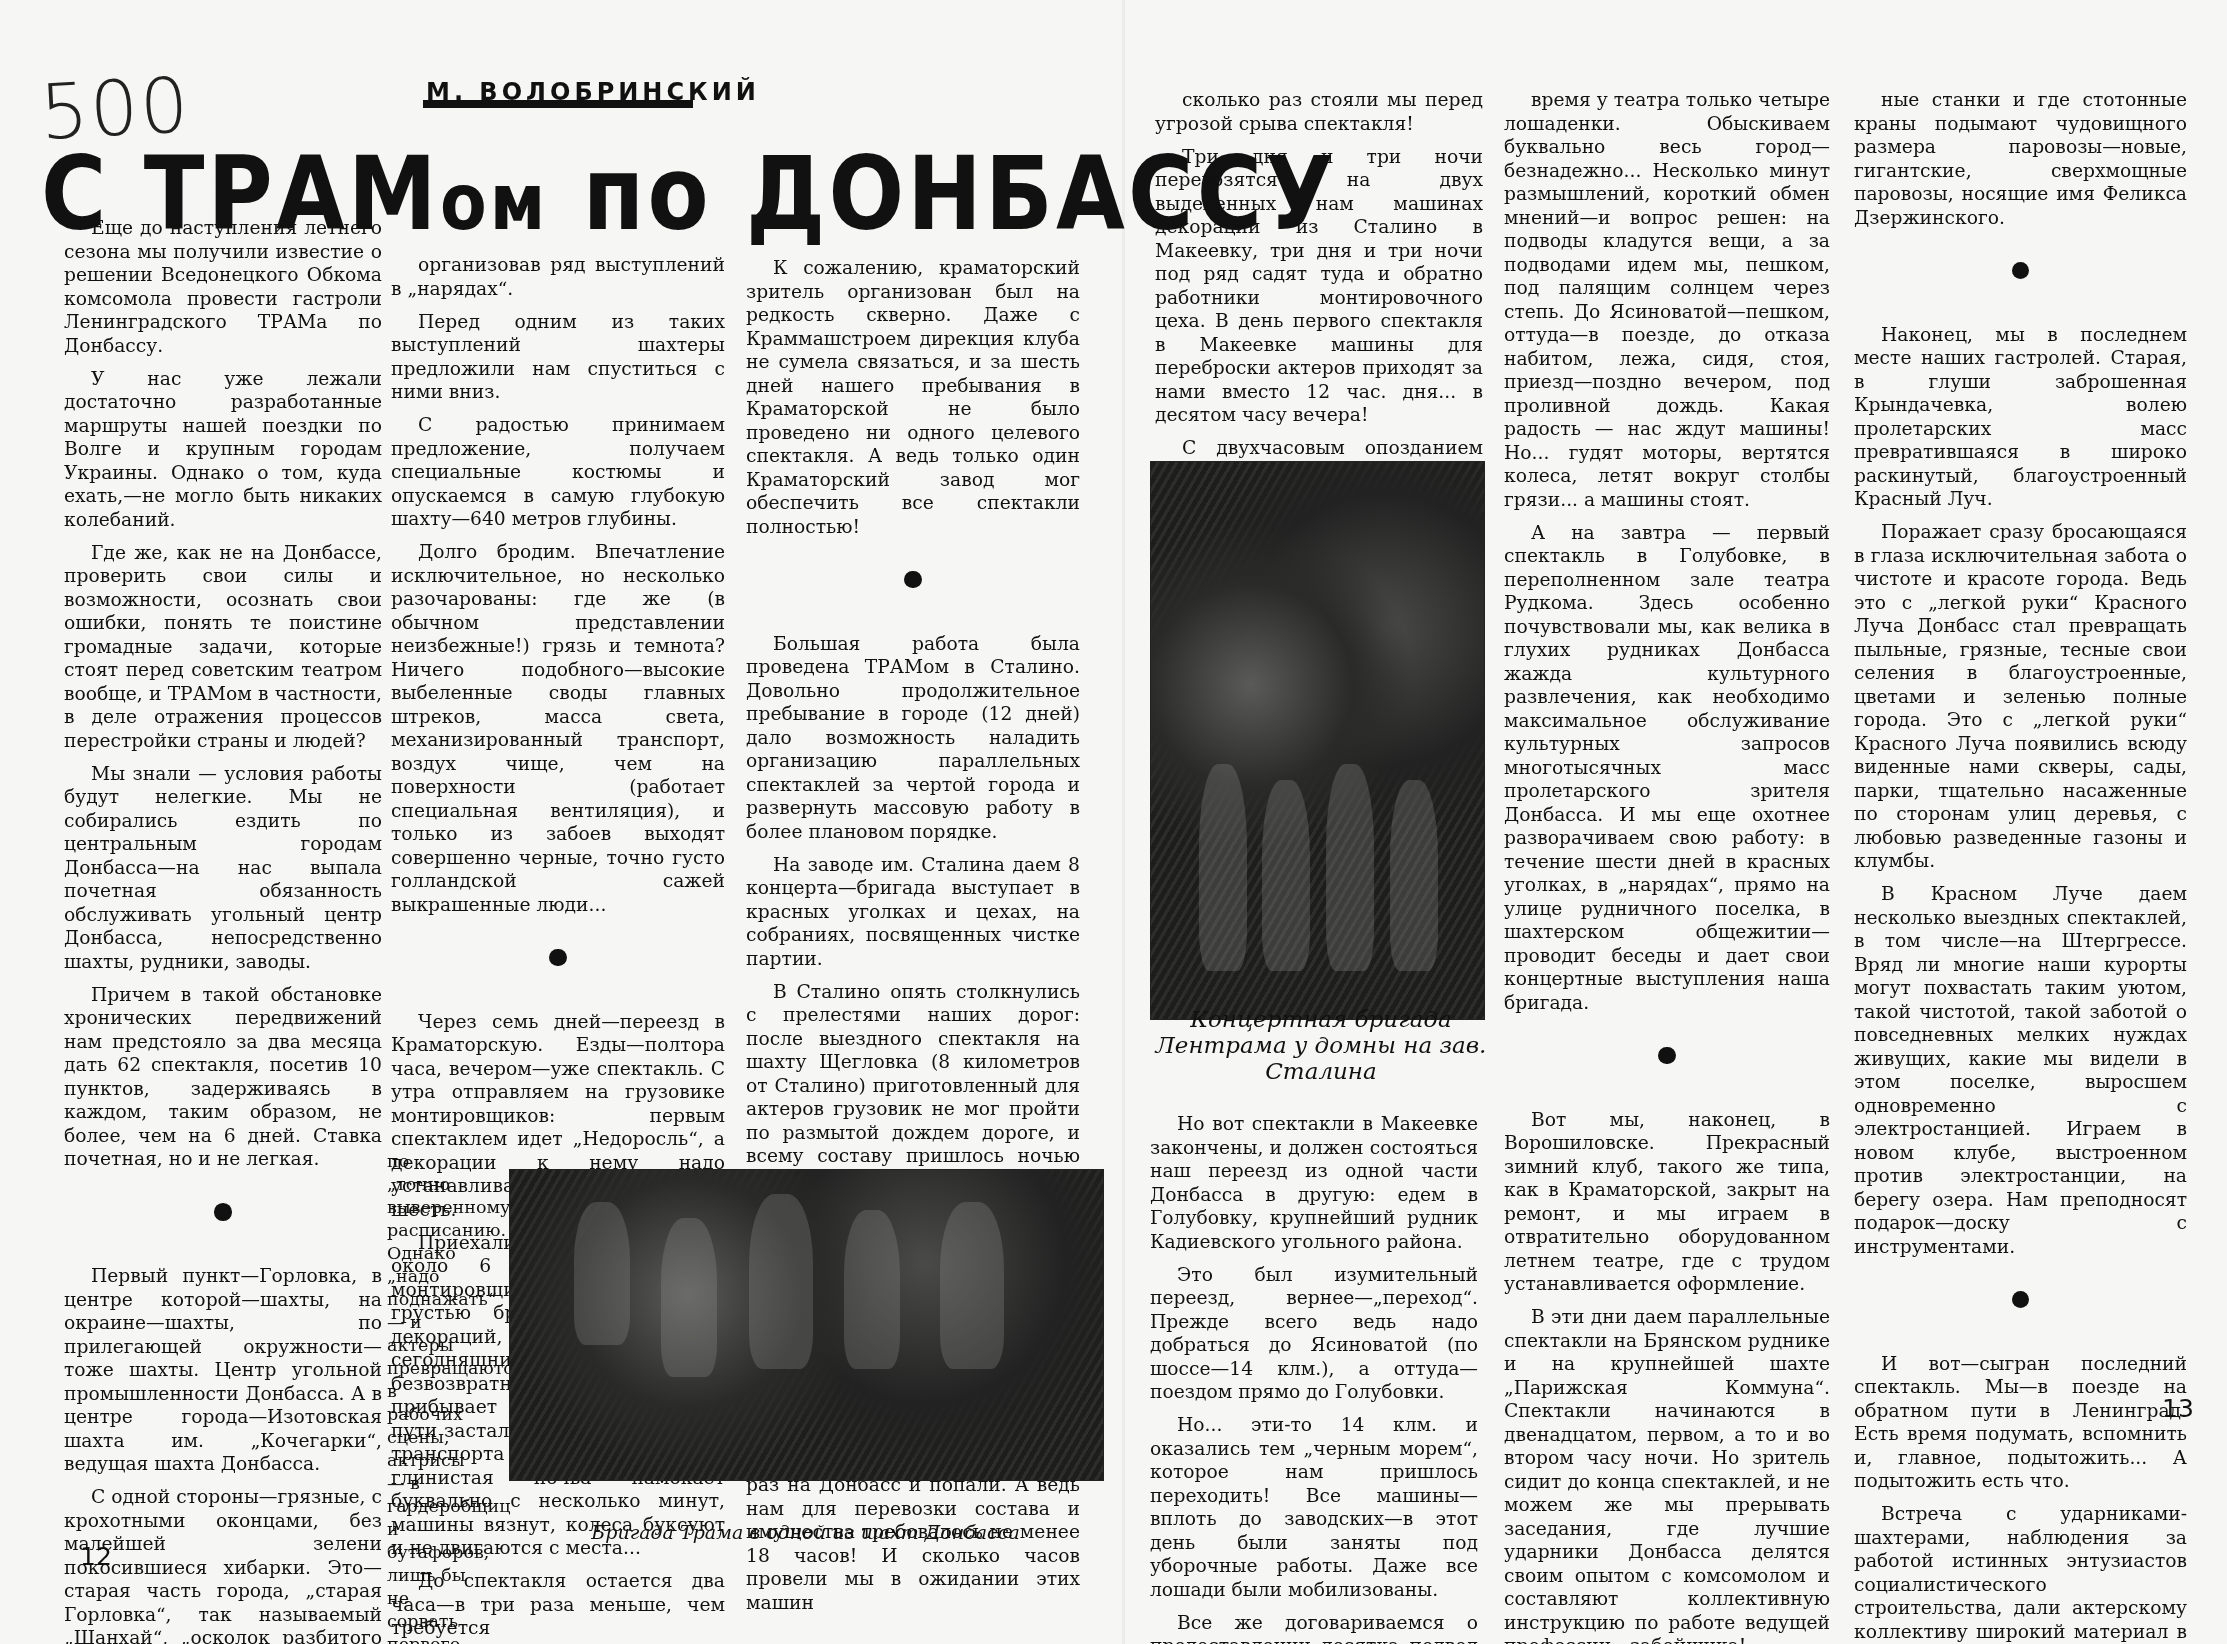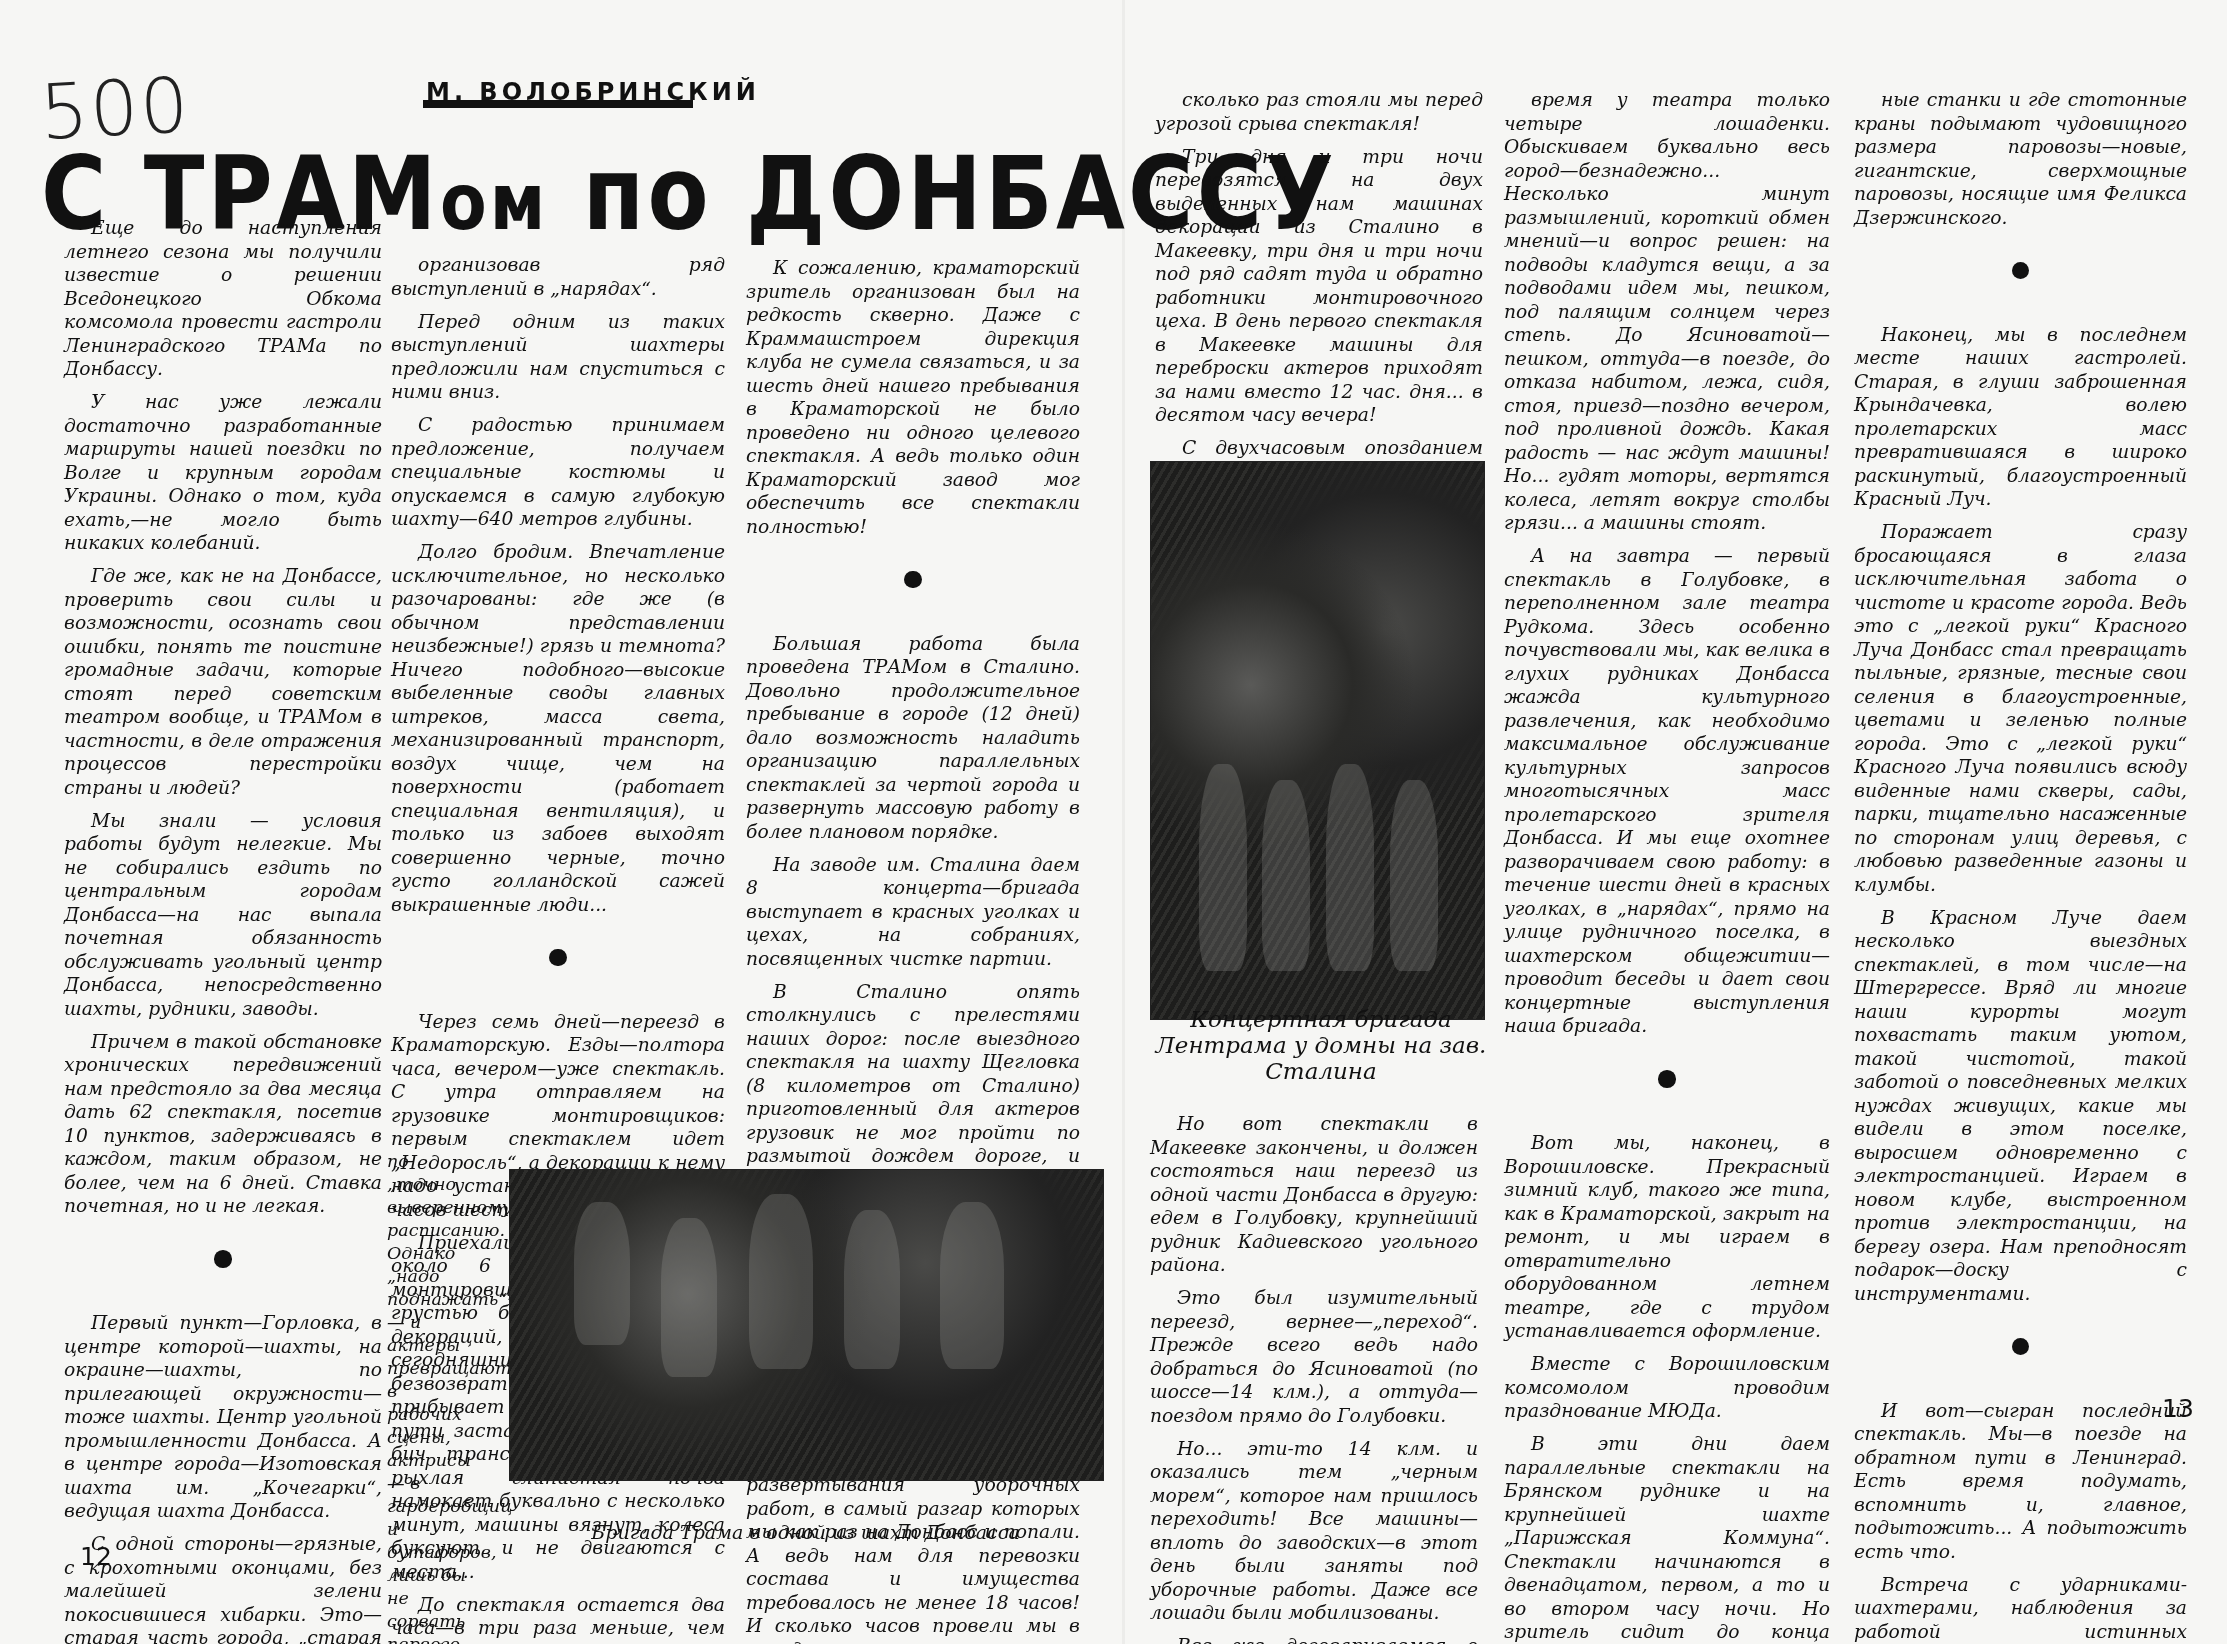--- a/index.html
+++ b/index.html
@@ -20,21 +20,21 @@
   .headline {
     position:absolute; left:41px; top:134px; font-family:"DejaVu Sans", sans-serif;
     font-weight:bold; font-size:89px; letter-spacing:3.2px; transform:scaleY(1.15); transform-origin:left top;
     white-space:nowrap;
   }
   .headline .lc { font-size:68px; }
   .col {
     position:absolute; font-size:18.7px; line-height:23.5px; text-align:justify;
     hyphens:manual;
   }
-  .col p { margin:0 0 9.5px 0; text-indent:27px;font-style:italic; }
+  .col p { margin:0 0 9.5px 0; text-indent:27px; }
   .bullet { text-align:center; margin:32px 0 38px 0; }
   .bullet span { display:inline-block; width:17.5px; height:17.5px; border-radius:50%; background:#111; }
   .narrow p { text-indent:0; text-align:left; }
   .photo {
     position:absolute; background:
       radial-gradient(circle at 30% 40%, #5a5a58 0, #2a2a28 25%, transparent 40%),
       radial-gradient(circle at 70% 30%, #4a4a48 0, #222 30%, transparent 45%),
       repeating-linear-gradient(120deg, #1d1d1c 0 4.8px, #2d2d2b 4.8px 8px);
     border:1.6px solid #222;
   }
@@ -119,21 +119,20 @@
     <p>Но вот спектакли в Макеевке закончены, и должен состояться наш переезд из одной части Донбасса в другую: едем в Голубовку, крупнейший рудник Кадиевского угольного района.</p>
     <p>Это был изумительный переезд, вернее—„переход“. Прежде всего ведь надо добраться до Ясиноватой (по шоссе—14 клм.), а оттуда—поездом прямо до Голубовки.</p>
     <p>Но... эти-то 14 клм. и оказались тем „черным морем“, которое нам пришлось переходить! Все машины—вплоть до заводских—в этот день были заняты под уборочные работы. Даже все лошади были мобилизованы.</p>
     <p>Все же договариваемся о предоставлении десятка подвод—увы, с совершенно слабыми лошадьми, которых, что называется, уже нехватает для работы в поле... В назначенное</p>
   </div>
 <div class="col" style="left:1504px; top:88px; width:326px;">
     <p>время у театра только четыре лошаденки. Обыскиваем буквально весь город—безнадежно... Несколько минут размышлений, короткий обмен мнений—и вопрос решен: на подводы кладутся вещи, а за подводами идем мы, пешком, под палящим солнцем через степь. До Ясиноватой—пешком, оттуда—в поезде, до отказа набитом, лежа, сидя, стоя, приезд—поздно вечером, под проливной дождь. Какая радость — нас ждут машины! Но... гудят моторы, вертятся колеса, летят вокруг столбы грязи... а машины стоят.</p>
     <p>А на завтра — первый спектакль в Голубовке, в переполненном зале театра Рудкома. Здесь особенно почувствовали мы, как велика в глухих рудниках Донбасса жажда культурного развлечения, как необходимо максимальное обслуживание культурных запросов многотысячных масс пролетарского зрителя Донбасса. И мы еще охотнее разворачиваем свою работу: в течение шести дней в красных уголках, в „нарядах“, прямо на улице рудничного поселка, в шахтерском общежитии—проводит беседы и дает свои концертные выступления наша бригада.</p>
     <div class="bullet"><span></span></div>
     <p>Вот мы, наконец, в Ворошиловске. Прекрасный зимний клуб, такого же типа, как в Краматорской, закрыт на ремонт, и мы играем в отвратительно оборудованном летнем театре, где с трудом устанавливается оформление.</p>
-    <p>Вместе с Ворошиловским комсомолом проводим празднование МЮДа.</p>
     <p>В эти дни даем параллельные спектакли на Брянском руднике и на крупнейшей шахте „Парижская Коммуна“. Спектакли начинаются в двенадцатом, первом, а то и во втором часу ночи. Но зритель сидит до конца спектаклей, и не можем же мы прерывать заседания, где лучшие ударники Донбасса делятся своим опытом с комсомолом и составляют коллективную инструкцию по работе ведущей профессии—забойщика!</p>
   </div>
 <div class="col" style="left:1854px; top:88px; width:333px;">
     <p>ные станки и где стотонные краны подымают чудовищного размера паровозы—новые, гигантские, сверхмощные паровозы, носящие имя Феликса Дзержинского.</p>
     <div class="bullet"><span></span></div>
     <p>Наконец, мы в последнем месте наших гастролей. Старая, в глуши заброшенная Крындачевка, волею пролетарских масс превратившаяся в широко раскинутый, благоустроенный Красный Луч.</p>
     <p>Поражает сразу бросающаяся в глаза исключительная забота о чистоте и красоте города. Ведь это с „легкой руки“ Красного Луча Донбасс стал превращать пыльные, грязные, тесные свои селения в благоустроенные, цветами и зеленью полные города. Это с „легкой руки“ Красного Луча появились всюду виденные нами скверы, сады, парки, тщательно насаженные по сторонам улиц деревья, с любовью разведенные газоны и клумбы.</p>
     <p>В Красном Луче даем несколько выездных спектаклей, в том числе—на Штергрессе. Вряд ли многие наши курорты могут похвастать таким уютом, такой чистотой, такой заботой о повседневных мелких нуждах живущих, какие мы видели в этом поселке, выросшем одновременно с электростанцией. Играем в новом клубе, выстроенном против электростанции, на берегу озера. Нам преподносят подарок—доску с инструментами.</p>
     <div class="bullet"><span></span></div>
     <p>И вот—сыгран последний спектакль. Мы—в поезде на обратном пути в Ленинград. Есть время подумать, вспомнить и, главное, подытожить... А подытожить есть что.</p>

